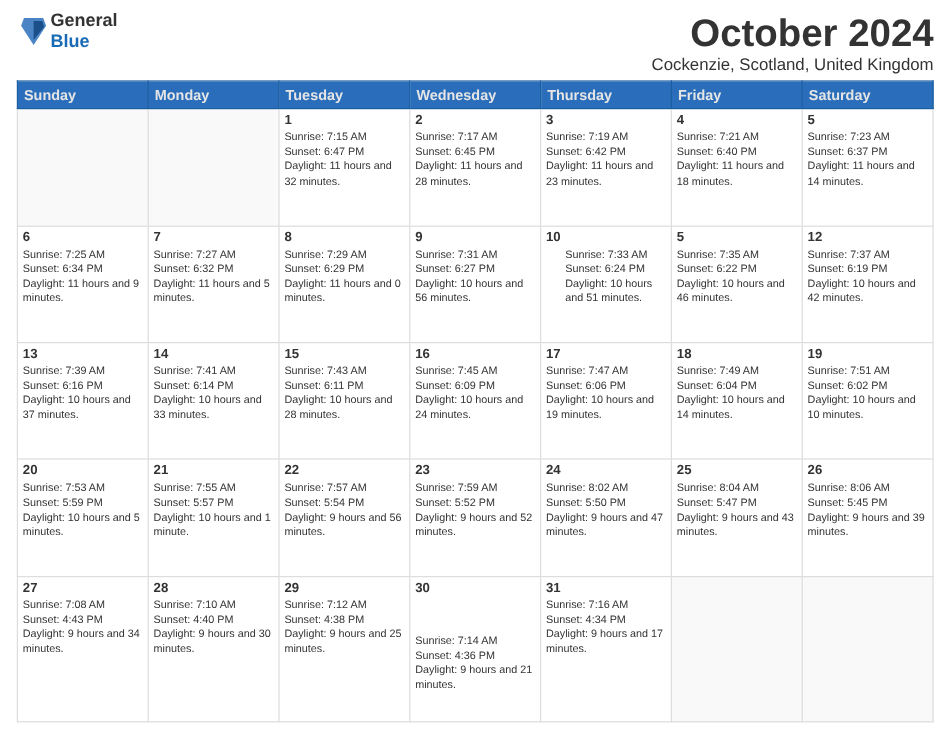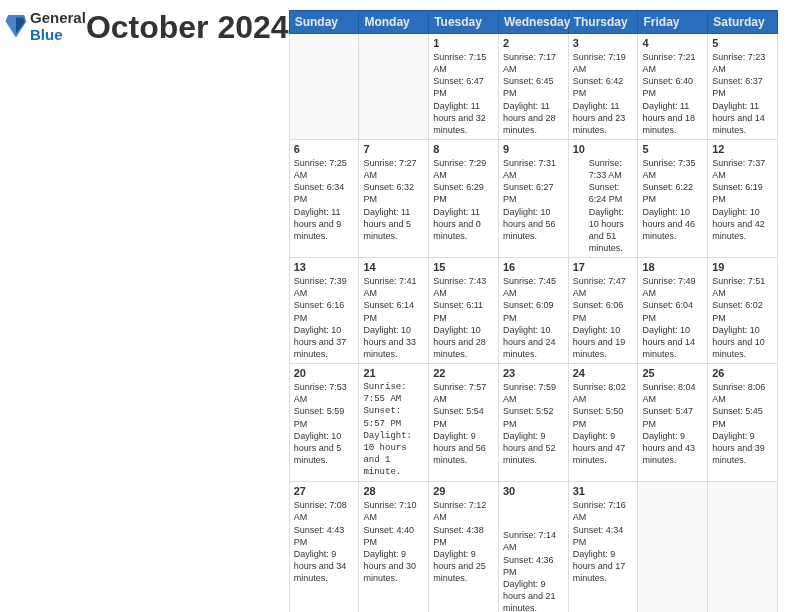--- a/index.html
+++ b/index.html
@@ -6,23 +6,23 @@
     body {
       width: 792px;
       height: 612px;
       font-family: Arial, sans-serif;
       background: #fff;
       overflow: hidden;
     }
     .page {
       width: 792px;
       height: 612px;
-      padding: 10px 14px 10px 2px;
+      padding: 10px 14px 10px 14px;
       display: flex;
-      flex-direction: row;
+      flex-direction: column;
     }
     .header {
       display: flex;
       justify-content: space-between;
       align-items: flex-start;
       margin-bottom: 6px;
     }
     .logo {
       display: flex;
       align-items: center;
@@ -119,20 +119,21 @@
         <polygon points="5,2 25,2 28,10 15,30 2,10" fill="#2a6ebb" opacity="0.85"></polygon>
         <polygon points="15,5 24,5 26,11 15,25" fill="#1a4f8a"></polygon>
       </svg>
       <div class="logo-text">
         <span class="logo-general">General</span>
         <span class="logo-blue">Blue</span>
       </div>
     </div>
     <div class="title-section">
       <div class="month-title">October 2024</div>
+      <div class="location">Cockenzie, Scotland, United Kingdom</div>
     </div>
   </div>
 
   <table class="calendar">
     <thead>
       <tr>
       <th>Sunday</th>
           <th>Monday</th>
           <th>Tuesday</th>
           <th>Wednesday</th>
@@ -266,21 +267,21 @@
         </tr>
         <tr class="week-row">
           <td>
             <span class="day-number">20</span>
             <div class="day-info" style="white-space: pre-line;">Sunrise: 7:53 AM
 Sunset: 5:59 PM
 Daylight: 10 hours and 5 minutes.</div>
           </td>
           <td>
             <span class="day-number">21</span>
-            <div class="day-info" style="white-space: pre-line; font-family: Liberation Mono, monospace;">Sunrise: 7:55 AM
+            <div class="day-info" style="white-space: pre-line;">Sunrise: 7:55 AM
 Sunset: 5:57 PM
 Daylight: 10 hours and 1 minute.</div>
           </td>
           <td>
             <span class="day-number">22</span>
             <div class="day-info" style="white-space: pre-line;">Sunrise: 7:57 AM
 Sunset: 5:54 PM
 Daylight: 9 hours and 56 minutes.</div>
           </td>
           <td>

